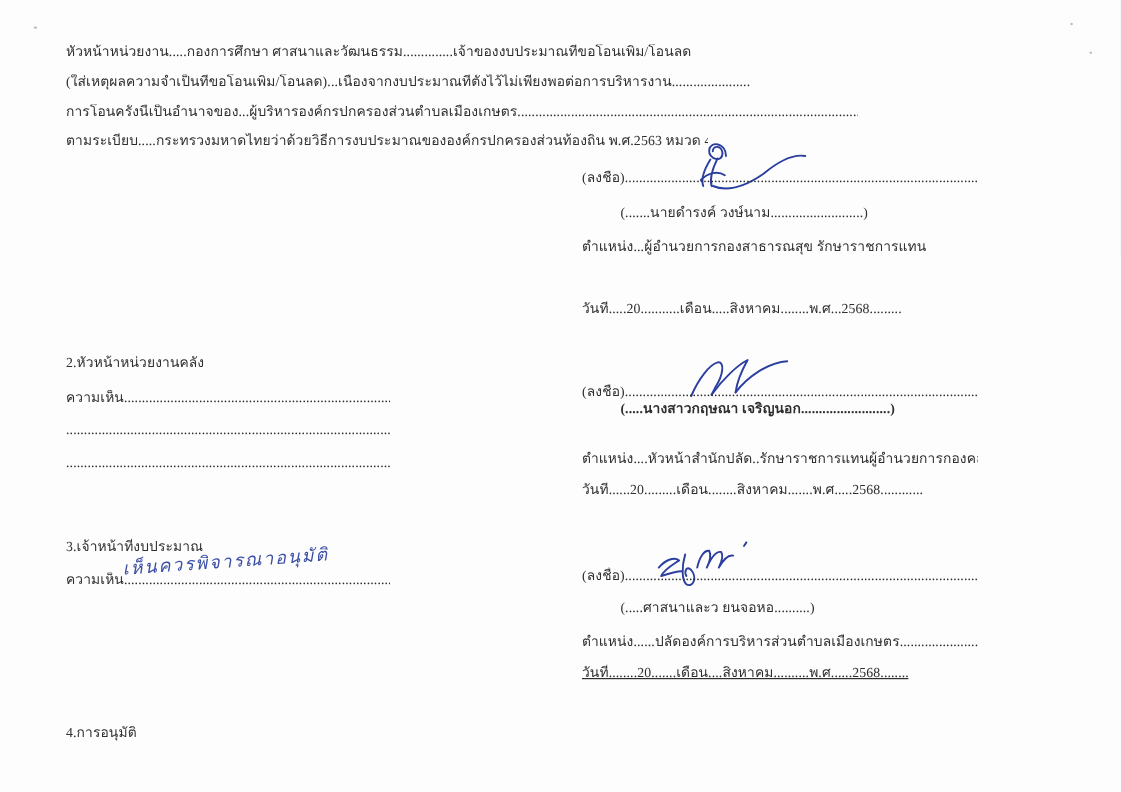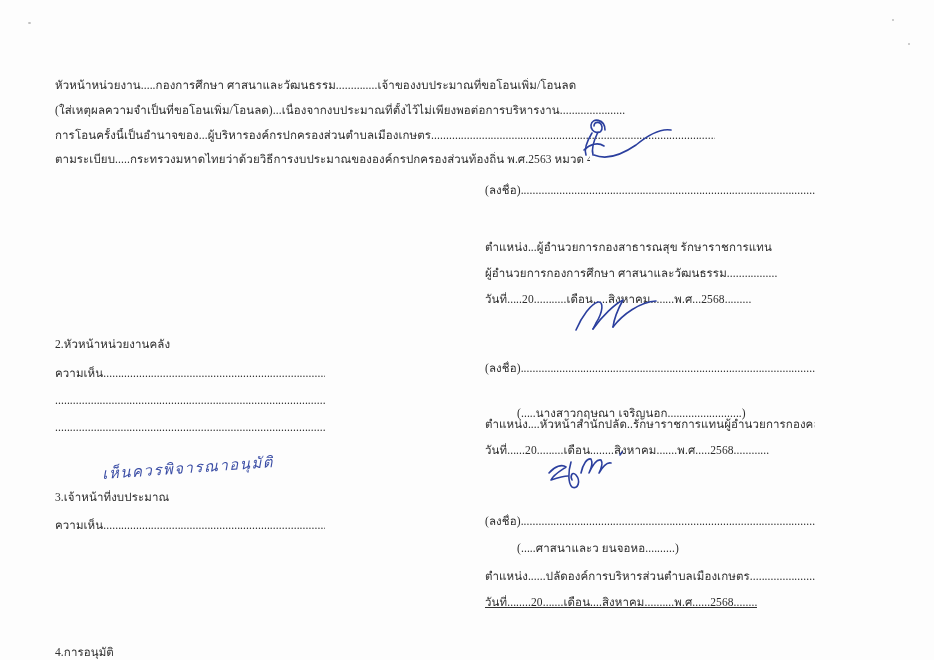--- a/index.html
+++ b/index.html
@@ -11,21 +11,20 @@
     color:#2e2e2e;
     overflow:hidden;
   }
   .t{
     position:absolute;
     font-size:11.5px;
     line-height:14px;
     white-space:nowrap;
     overflow:hidden;
     letter-spacing:.1px;
-    margin-top:41px;
   }
   .clip330{max-width:330px;}
   .clip570{max-width:570px;}
   .clip660{max-width:660px;}
   .clip535{max-width:535px;}
   .clip270{max-width:270px;}
   .sig{position:absolute;}
   .sig path{fill:none;stroke:#2b3f9e;stroke-width:1.6;stroke-linecap:round;stroke-linejoin:round;}
   .hand{
     position:absolute;
@@ -50,36 +49,36 @@
   <div class="t clip535" style="left:55px;top:111px;">ตามระเบียบ.....กระทรวงมหาดไทยว่าด้วยวิธีการงบประมาณขององค์กรปกครองส่วนท้องถิ่น พ.ศ.2563 หมวด 4  การโอนและแก้ไขเปลี่ยนแปลงงบประมาณ....ข้อ..26............................................</div>
 
   <svg class="sig" style="left:563px;top:113px;" width="115" height="50" viewBox="0 0 115 50">
     <path d="M42,17 C42,6 29,4 28,12 C27,20 40,23 39,14 C38,8 31,8 31,13"></path>
     <path d="M29,20 C24,28 21,36 23,42"></path>
     <path d="M35,19 C31,27 28,35 30,42"></path>
     <path d="M21,37 C27,31 35,29 41,33"></path>
     <path d="M31,42 C43,47 57,43 73,32 C85,22 97,15 108,17"></path>
   </svg>
   <div class="t clip330" style="left:485px;top:142px;">(ลงชื่อ)....................................................................................................................................</div>
+  <div class="t" style="left:517px;top:171px;">(.......นายดำรงค์ วงษ์นาม..........................)</div>
   <div class="t clip330" style="left:485px;top:199px;">ตำแหน่ง...ผู้อำนวยการกองสาธารณสุข รักษาราชการแทน</div>
-  <div class="t clip330" style="left:485px;top:225px;">ผู้อำนวยการกองการศึกษา ศาสนาและวัฒนธรรม.................</div>
   <div class="t" style="left:485px;top:251px;">วันที่.....20...........เดือน.....สิงหาคม........พ.ศ...2568.........</div>
 
   <div class="t" style="left:55px;top:296px;">2.หัวหน้าหน่วยงานคลัง</div>
   <div class="t clip270" style="left:55px;top:325px;">ความเห็น.................................................................................................................................</div>
   <div class="t clip270" style="left:55px;top:352px;">..........................................................................................................................................</div>
   <div class="t clip270" style="left:55px;top:379px;">..........................................................................................................................................</div>
 
   <svg class="sig" style="left:570px;top:293px;" width="92" height="42" viewBox="0 0 92 42">
     <path d="M6,37 C12,23 21,11 28,9 C34,8 33,19 26,30 L23,36"></path>
     <path d="M23,36 C32,23 45,11 53,7 C48,16 44,26 43,34"></path>
     <path d="M43,34 C53,21 70,9 86,8"></path>
   </svg>
   <div class="t clip330" style="left:485px;top:320px;">(ลงชื่อ)....................................................................................................................................</div>
-  <div class="t" style="left:517px;top:365px;">(.....นางสาวกฤษณา เจริญนอก.........................)</div>
+  <div class="t" style="left:517px;top:334px;font-weight:bold;">(.....นางสาวกฤษณา เจริญนอก.........................)</div>
   <div class="t clip330" style="left:485px;top:376px;">ตำแหน่ง....หัวหน้าสำนักปลัด..รักษาราชการแทนผู้อำนวยการกองคลัง...................................................</div>
   <div class="t" style="left:485px;top:402px;">วันที่......20.........เดือน........สิงหาคม.......พ.ศ.....2568............</div>
 
   <div class="t" style="left:55px;top:449px;">3.เจ้าหน้าที่งบประมาณ</div>
   <div class="t clip270" style="left:55px;top:477px;">ความเห็น.................................................................................................................................</div>
   <div class="hand" style="left:102px;top:456px;">เห็นควรพิจารณาอนุมัติ</div>
 
   <svg class="sig" style="left:541px;top:445px;" width="96" height="46" viewBox="0 0 96 46">
     <path d="M8,28 C14,21 21,19 25,22 C19,26 12,30 10,35 C16,33 22,31 27,31"></path>
     <path d="M30,17 C27,27 27,38 31,42 C37,45 40,36 35,30 C31,26 29,31 31,35"></path>

